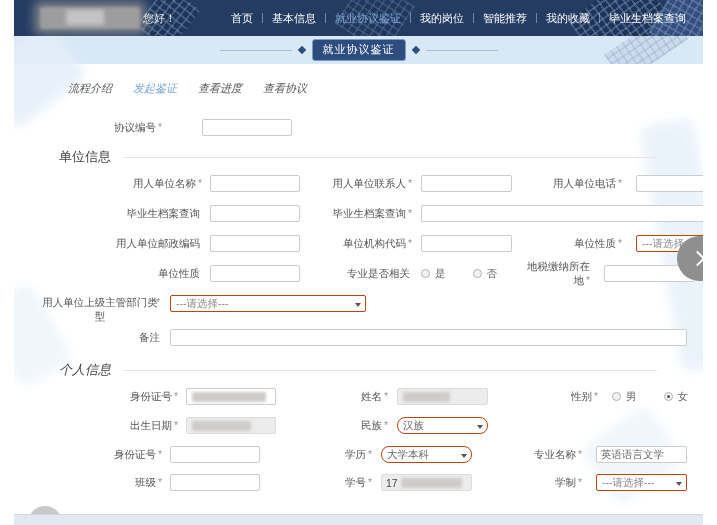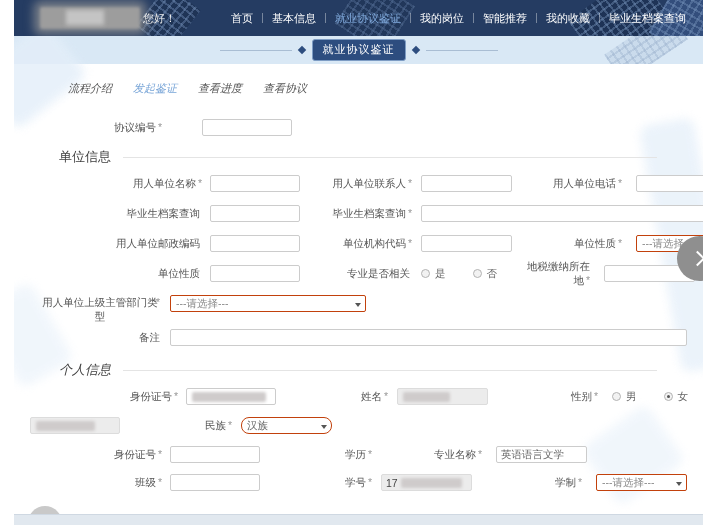--- a/index.html
+++ b/index.html
@@ -254,35 +254,40 @@
             <span>男</span>
           </span>
         <span class="ritem">
             <span class="radio checked"></span>
             <span>女</span>
           </span>
       </span>
     </div>
 
     <div class="row mb12">
+      <span class="lbl l1"><span>出生日期</span><span class="req">*</span></span>
       <span class="rf gray">
           <input class="f w90" style="">
           <span class="smudge sm-birth"></span>
         </span>
       <span class="lbl l2"><span>民族</span><span class="req">*</span></span>
       <span class="select hasval w91 m9">
           <span class="val">汉族</span>
           <span class="caret"></span>
         </span>
     </div>
 
     <div class="row mb11">
       <span class="lbl l1"><span>身份证号</span><span class="req">*</span></span>
       <input class="f w90" value="" style="">
       <span class="lbl l2"><span>学历</span><span class="req">*</span></span>
+      <span class="select hasval w91 m9">
+          <span class="val">大学本科</span>
+          <span class="caret"></span>
+        </span>
       <span class="lbl l3"><span>专业名称</span><span class="req">*</span></span>
       <input class="f w91 m14" style="color: rgb(102, 102, 102);" value="英语语言文学">
     </div>
 
     <div class="row">
       <span class="lbl l1"><span>班级</span><span class="req">*</span></span>
       <input class="f w90" value="" style="">
       <span class="lbl l2"><span>学号</span><span class="req">*</span></span>
       <span class="rf gray m9">
           <input class="f w91" value="17" style="">

